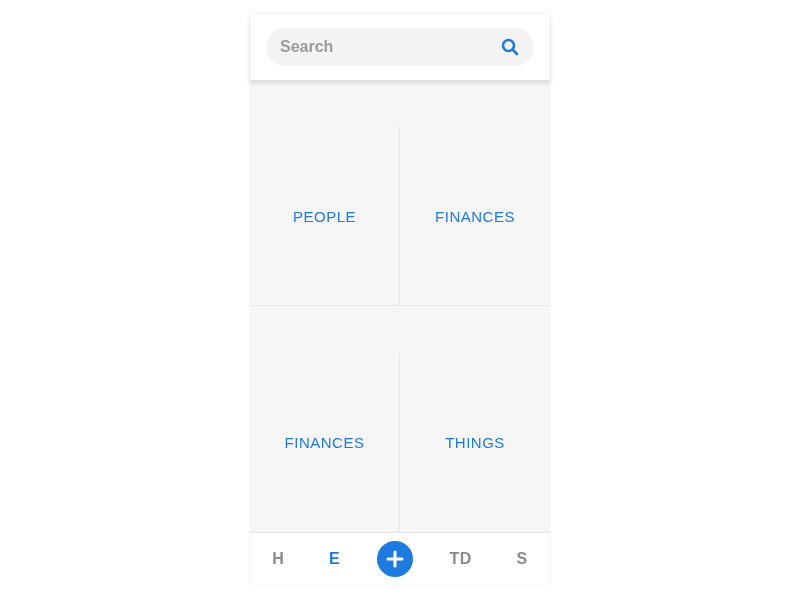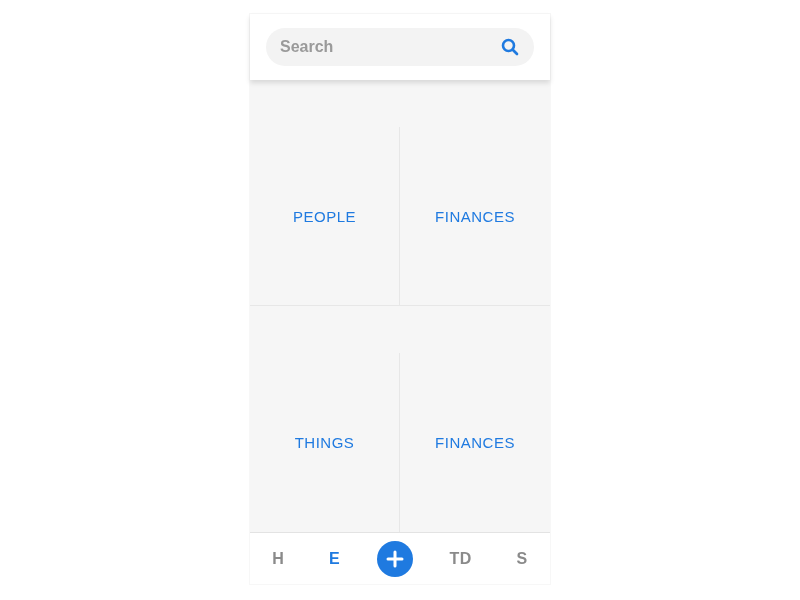--- a/index.html
+++ b/index.html
@@ -111,24 +111,24 @@
   </div>
 
   <div class="grid">
     <div class="tile">
       <span>PEOPLE</span>
     </div>
     <div class="tile">
       <span>FINANCES</span>
     </div>
     <div class="tile">
-      <span>THINGS</span>
+      <span>FINANCES</span>
     </div>
     <div class="tile">
-      <span>FINANCES</span>
+      <span>THINGS</span>
     </div>
   </div>
 
   <div class="tabbar">
     <div class="tab">H</div>
     <div class="tab active">E</div>
     <div class="plus-btn">
       <span>
         <svg width="20" height="20" viewBox="0 0 20 20">
           <line x1="10" y1="3" x2="10" y2="17" stroke="#fff" stroke-width="3" stroke-linecap="round"></line>

